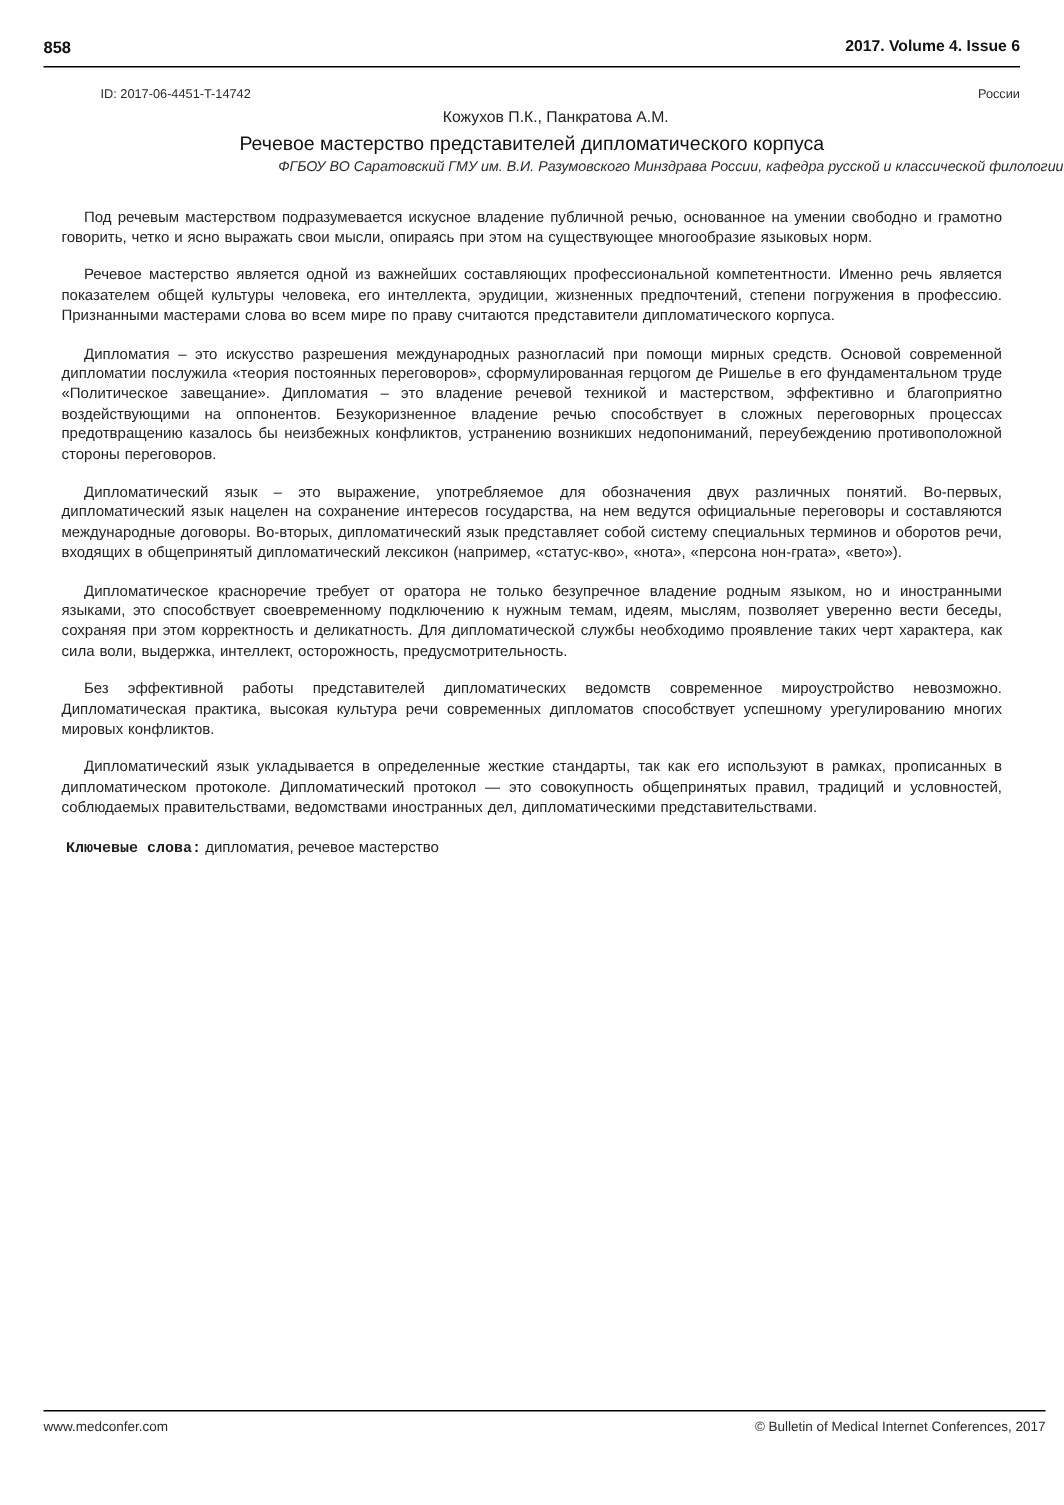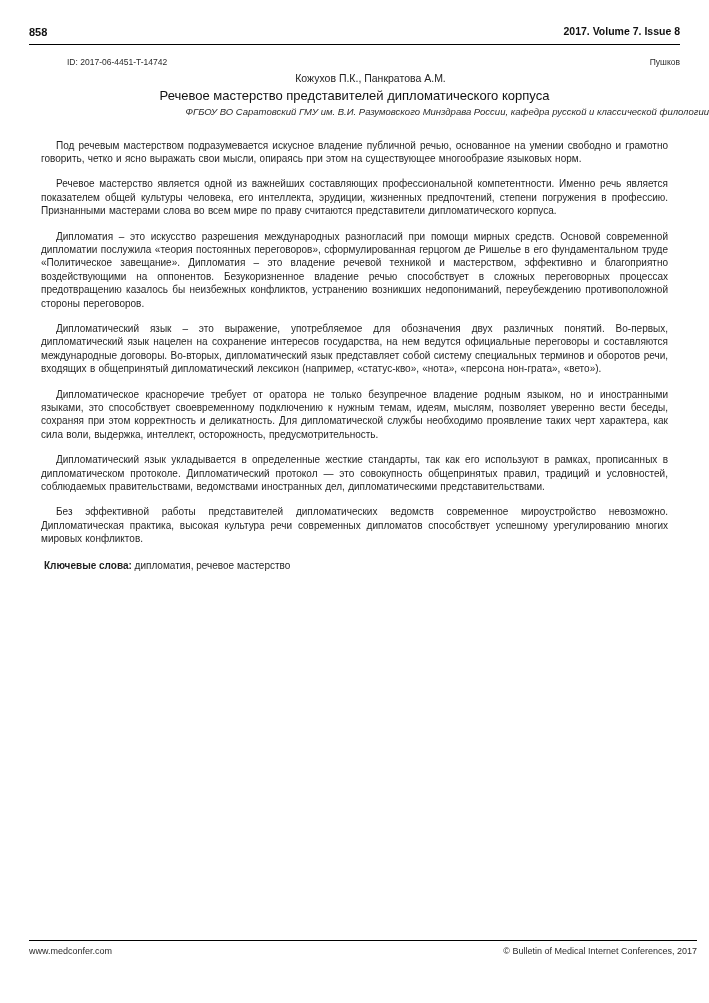--- a/index.html
+++ b/index.html
@@ -92,21 +92,21 @@
     color: #1f1f1f;
     word-spacing: 0.5px;
   }
   .keywords {
     margin: 13px 29px 0 29px;
     font-size: 10px;
     line-height: 13.4px;
     text-indent: 15px;
     color: #1f1f1f;
   }
-  .keywords .kw-label { font-weight: bold; }
+  .keywords .kw-label { font-weight: bold; font-family: Liberation Mono, monospace; }
   
   .footer {
     position: absolute;
     left: 29px;
     right: 12px;
     top: 940px;
     border-top: 1.4px solid #000;
     padding-top: 5px;
     display: flex;
     justify-content: space-between;
@@ -116,45 +116,45 @@
   }
 </style>
 </head>
 <body>
 
 <div class="page">
 
   <div class="header">
     <div class="page-number">858</div>
     <div class="journal-head">
-      <div>2017. Volume 7. Issue 8</div>
+      <div>2017. Volume 4. Issue 6</div>
     </div>
   </div>
 
   <hr class="header-rule">
 
   <div class="meta-row">
     <div class="meta-id">ID: 2017-06-4451-T-14742</div>
-    <div class="meta-type">Пушков</div>
+    <div class="meta-type">России</div>
   </div>
 
   <div class="authors">Кожухов П.К., Панкратова А.М.</div>
 
   <h1 class="title" style="margin:3px 0 0 0;">Речевое мастерство представителей дипломатического корпуса</h1>
 
   <div class="affiliation">ФГБОУ ВО Саратовский ГМУ им. В.И. Разумовского Минздрава России, кафедра русской и классической филологии</div>
 
   <div class="body-text">
       <p>Под речевым мастерством подразумевается искусное владение публичной речью, основанное на умении свободно и грамотно говорить, четко и ясно выражать свои мысли, опираясь при этом на существующее многообразие языковых норм.</p>
       <p>Речевое мастерство является одной из важнейших составляющих профессиональной компетентности. Именно речь является показателем общей культуры человека, его интеллекта, эрудиции, жизненных предпочтений, степени погружения в профессию. Признанными мастерами слова во всем мире по праву считаются представители дипломатического корпуса.</p>
       <p>Дипломатия – это искусство разрешения международных разногласий при помощи мирных средств. Основой современной дипломатии послужила «теория постоянных переговоров», сформулированная герцогом де Ришелье в его фундаментальном труде «Политическое завещание». Дипломатия – это владение речевой техникой и мастерством, эффективно и благоприятно воздействующими на оппонентов. Безукоризненное владение речью способствует в сложных переговорных процессах предотвращению казалось бы неизбежных конфликтов, устранению возникших недопониманий, переубеждению противоположной стороны переговоров.</p>
       <p>Дипломатический язык – это выражение, употребляемое для обозначения двух различных понятий. Во-первых, дипломатический язык нацелен на сохранение интересов государства, на нем ведутся официальные переговоры и составляются международные договоры. Во-вторых, дипломатический язык представляет собой систему специальных терминов и оборотов речи, входящих в общепринятый дипломатический лексикон (например, «статус-кво», «нота», «персона нон-грата», «вето»).</p>
       <p>Дипломатическое красноречие требует от оратора не только безупречное владение родным языком, но и иностранными языками, это способствует своевременному подключению к нужным темам, идеям, мыслям, позволяет уверенно вести беседы, сохраняя при этом корректность и деликатность. Для дипломатической службы необходимо проявление таких черт характера, как сила воли, выдержка, интеллект, осторожность, предусмотрительность.</p>
+      <p>Без эффективной работы представителей дипломатических ведомств современное мироустройство невозможно. Дипломатическая практика, высокая культура речи современных дипломатов способствует успешному урегулированию многих мировых конфликтов.</p>
       <p>Дипломатический язык  укладывается в определенные жесткие стандарты, так как его используют в рамках, прописанных в дипломатическом протоколе. Дипломатический протокол — это совокупность общепринятых правил, традиций и условностей, соблюдаемых правительствами, ведомствами иностранных дел, дипломатическими представительствами.</p>
-      <p>Без эффективной работы представителей дипломатических ведомств современное мироустройство невозможно. Дипломатическая практика, высокая культура речи современных дипломатов способствует успешному урегулированию многих мировых конфликтов.</p>
     </div>
 
   <p class="keywords">
     <span class="kw-label">Ключевые слова:</span><span> дипломатия, речевое мастерство</span>
   </p>
 
   <div class="footer">
     <div>www.medconfer.com</div>
     <div>© Bulletin of Medical Internet Conferences, 2017</div>
   </div>

